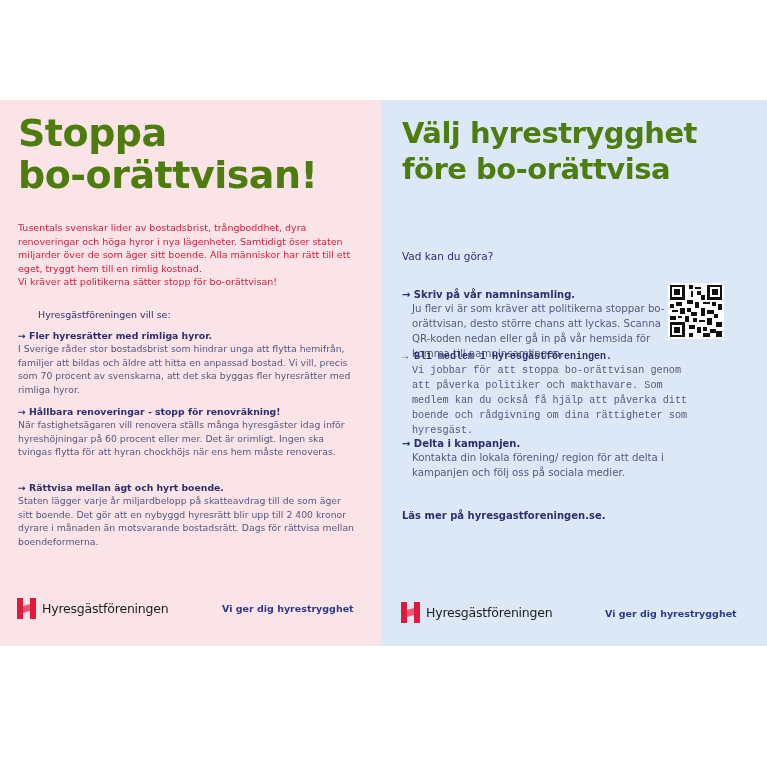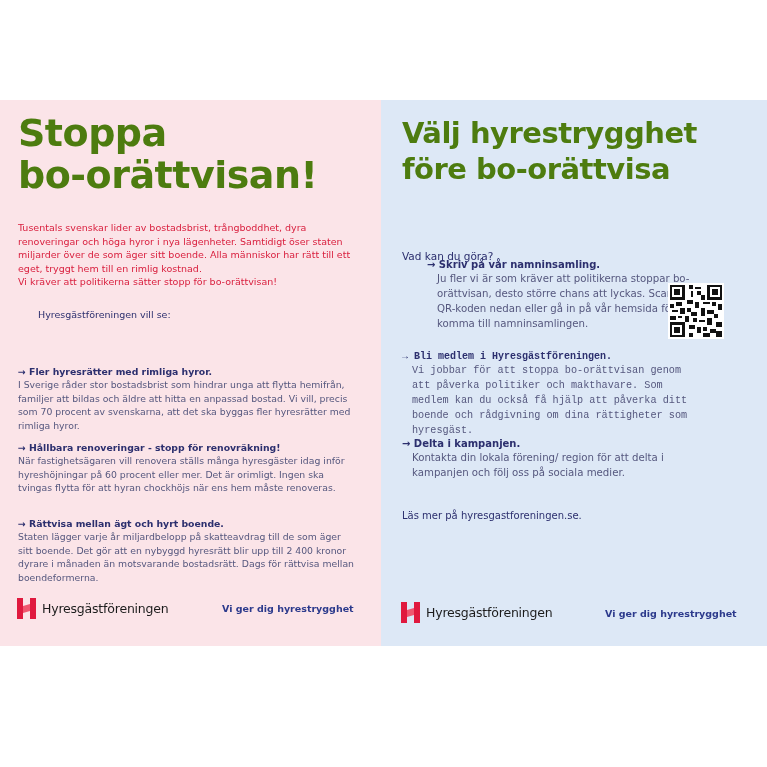--- a/index.html
+++ b/index.html
@@ -12,26 +12,26 @@
   .title { position:absolute; color:#4d7c0f; font-weight:bold; letter-spacing:-0.5px; margin:0; }
   .left .title { left:18px; top:12px; font-size:38px; line-height:42px; }
   .right .title { left:21px; top:15px; font-size:29px; line-height:36px; }
   .intro { position:absolute; left:18px; top:121px; width:345px; color:#d9203f;
            font-size:9.5px; line-height:13.6px; margin:0; }
   .navy { color:#2c2f6e;padding-left:20px; }
   .lead { position:absolute; left:18px; top:209px; font-size:9.5px; margin:0; }
   .blk { position:absolute; width:340px; }
   .blk .hd { font-weight:bold; font-size:9.3px; line-height:13px; color:#2c2f6e; }
   .blk .bd { font-size:9.3px; line-height:13.5px; color:#55577e; }
-  .left .blk { left:18px;margin-top:36px; }
+  .left .blk { left:18px; }
   .right .blk { left:21px; width:300px; }
   .right .blk .bd { padding-left:10px; font-size:10.2px; line-height:15px; }
   .right .blk .hd { font-size:10px; }
   .q { position:absolute; left:21px; top:150px; font-size:10.5px; color:#2c2f6e; margin:0; }
-  .more { position:absolute; left:21px; top:410px; font-size:10px; font-weight:normal; color:#2c2f6e; margin:0; }
+  .more { position:absolute; left:21px; top:410px; font-size:10px; font-weight:bold; color:#2c2f6e; margin:0; }
   .qr { position:absolute; left:287px; top:183px; width:56px; height:56px; background:#fff; padding:2px; box-sizing:border-box; }
   .logo { position:absolute; display:flex; align-items:center; gap:6px; }
   .left .logo { left:17px; top:498px; }
   .right .logo { left:20px; top:502px; }
   .logo-mark { width:19px; height:21px; }
   .logo-text { font-size:12.5px; color:#1c1c1c; letter-spacing:-0.2px; }
   .slogan { position:absolute; font-size:9.5px; font-weight:bold; color:#2c3a8c; }
   .left .slogan { left:222px; top:503px; }
   .right .slogan { left:224px; top:508px; }
 </style>
@@ -80,21 +80,21 @@
   </section>
 
   <section class="panel right">
     <h1 class="title">
       <span>Välj hyrestrygghet</span><br>
       <span>före bo-orättvisa</span>
     </h1>
 
     <p class="q">Vad kan du göra?</p>
 
-    <div class="blk" style="top:158px;margin-left:25px;">
+    <div class="blk" style="top:188px;">
       <div class="hd">→ Skriv på vår namninsamling.</div>
       <div class="bd" style="width:255px;">Ju fler vi är som kräver att politikerna stoppar bo-orättvisan, desto större chans att lyckas. Scanna QR-koden nedan eller gå in på vår hemsida för komma till namninsamlingen.</div>
     </div>
 
     <div class="qr">
       <svg viewBox="0 0 25 25" width="52" height="52" shape-rendering="crispEdges">
         <rect x="0" y="0" width="7" height="7" fill="#111"></rect>
           <rect x="1" y="1" width="5" height="5" fill="#fff"></rect>
           <rect x="2" y="2" width="3" height="3" fill="#111"></rect>
         <rect x="18" y="0" width="7" height="7" fill="#111"></rect>

